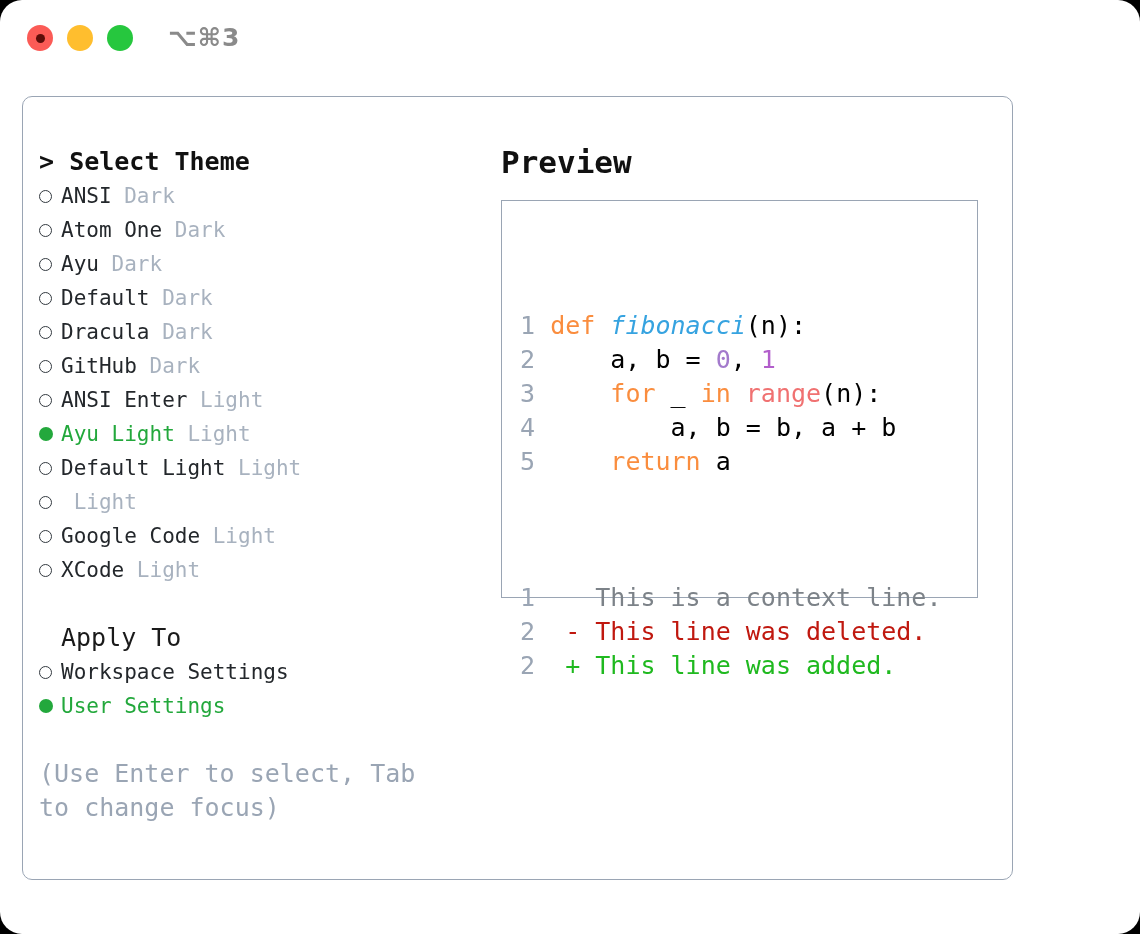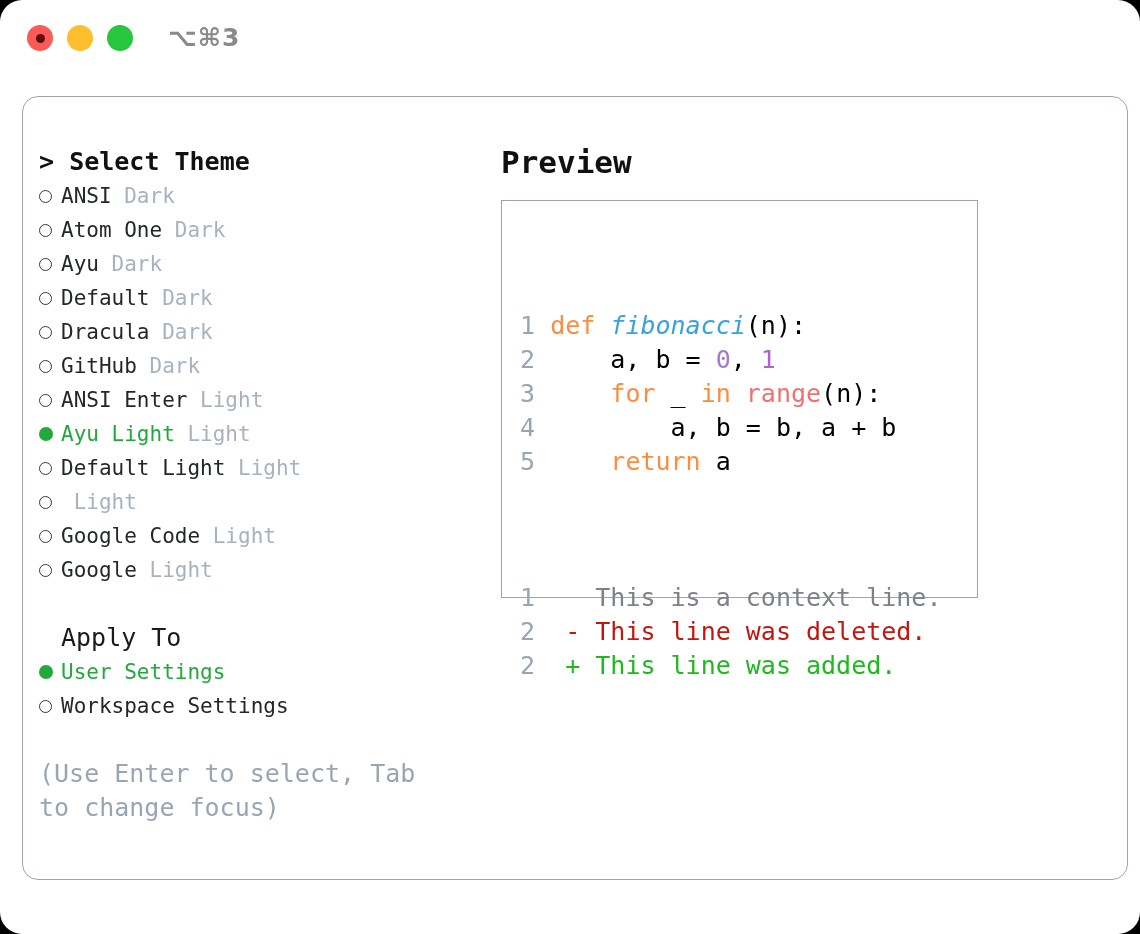--- a/index.html
+++ b/index.html
@@ -69,24 +69,24 @@
     color: #8a8a8a;
     letter-spacing: 1px;
     line-height: 32px;
   }
 
   
   .panel {
     position: absolute;
     left: 22px;
     top: 96px;
-    width: 1106px;
+    width: 991px;
     height: 784px;
     border: 1.5px solid #9aa5b4;
-    border-radius: 16px;
+    border-radius: 10px;
     box-sizing: border-box;
     background: #ffffff;
     padding-left: 24px;
   }
 
   
   .left-col {
     position: absolute;
     left: 16px;
     top: 48px;
@@ -225,30 +225,30 @@
           <div class="opt-row"><span class="bullet"><span class="ring"></span></span><span class="opt-label">Atom One</span><span class="opt-tag"> Dark</span></div>
           <div class="opt-row"><span class="bullet"><span class="ring"></span></span><span class="opt-label">Ayu</span><span class="opt-tag"> Dark</span></div>
           <div class="opt-row"><span class="bullet"><span class="ring"></span></span><span class="opt-label">Default</span><span class="opt-tag"> Dark</span></div>
           <div class="opt-row"><span class="bullet"><span class="ring"></span></span><span class="opt-label">Dracula</span><span class="opt-tag"> Dark</span></div>
           <div class="opt-row"><span class="bullet"><span class="ring"></span></span><span class="opt-label">GitHub</span><span class="opt-tag"> Dark</span></div>
           <div class="opt-row"><span class="bullet"><span class="ring"></span></span><span class="opt-label">ANSI Enter</span><span class="opt-tag"> Light</span></div>
           <div class="opt-row selected"><span class="bullet"><span class="fill"></span></span><span class="opt-label">Ayu Light</span><span class="opt-tag"> Light</span></div>
           <div class="opt-row"><span class="bullet"><span class="ring"></span></span><span class="opt-label">Default Light</span><span class="opt-tag"> Light</span></div>
           <div class="opt-row"><span class="bullet"><span class="ring"></span></span><span class="opt-tag"> Light</span></div>
           <div class="opt-row"><span class="bullet"><span class="ring"></span></span><span class="opt-label">Google Code</span><span class="opt-tag"> Light</span></div>
-          <div class="opt-row"><span class="bullet"><span class="ring"></span></span><span class="opt-label">Google</span><span class="opt-tag"> Light</span></div>
+          <div class="opt-row"><span class="bullet"><span class="ring"></span></span><span class="opt-label">XCode</span><span class="opt-tag"> Light</span></div>
         </div>
 
       <div class="spacer-lg"></div>
 
       <div class="section-heading plain" style="padding-left:22px;">Apply To</div>
 
       <div id="apply-list">
+          <div class="opt-row"><span class="bullet"><span class="ring"></span></span><span class="opt-label">Workspace Settings</span></div>
           <div class="opt-row selected"><span class="bullet"><span class="fill"></span></span><span class="opt-label">User Settings</span></div>
-          <div class="opt-row"><span class="bullet"><span class="ring"></span></span><span class="opt-label">Workspace Settings</span></div>
         </div>
 
       <div class="hint">(Use Enter to select, Tab to change focus)</div>
     </div>
 
     <div class="right-col">
       <div class="preview-title">Preview</div>
       <div class="preview-box">
         <div class="code">
           <div id="code-lines"><div class="code-line"><span class="ln">1</span> <span class="kw">def</span> <span class="fn">fibonacci</span>(n):</div><div class="code-line"><span class="ln">2</span>     a, b = <span class="num">0</span>, <span class="num2">1</span></div><div class="code-line"><span class="ln">3</span>     <span class="kw">for</span> _ <span class="kw">in</span> <span class="bi">range</span>(n):</div><div class="code-line"><span class="ln">4</span>         a, b = b, a + b</div><div class="code-line"><span class="ln">5</span>     <span class="kw">return</span> a</div></div>

